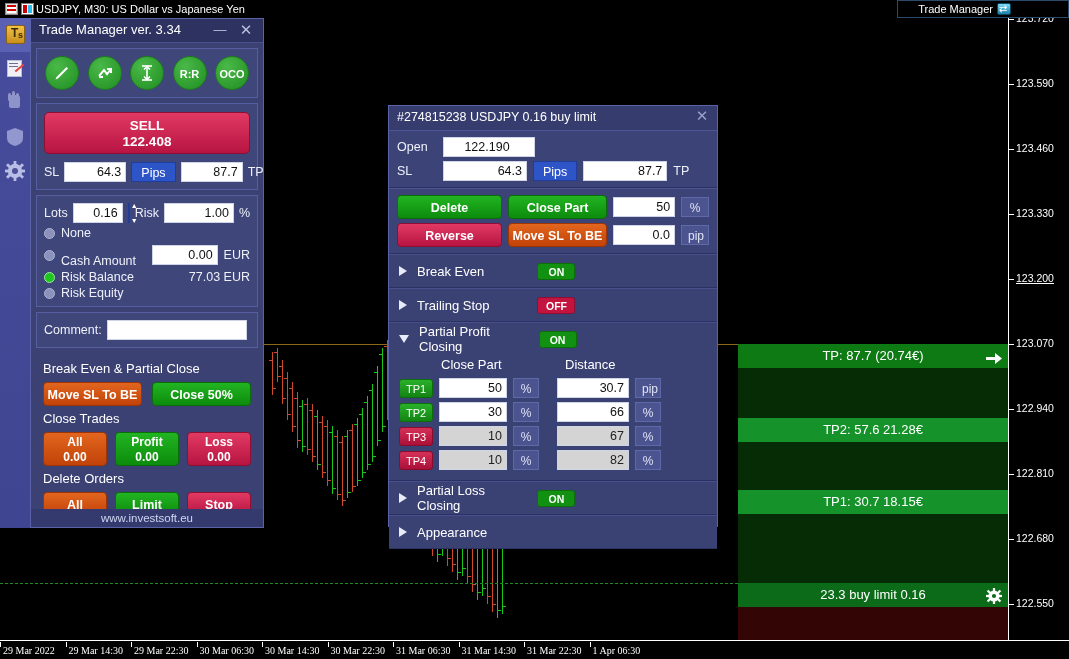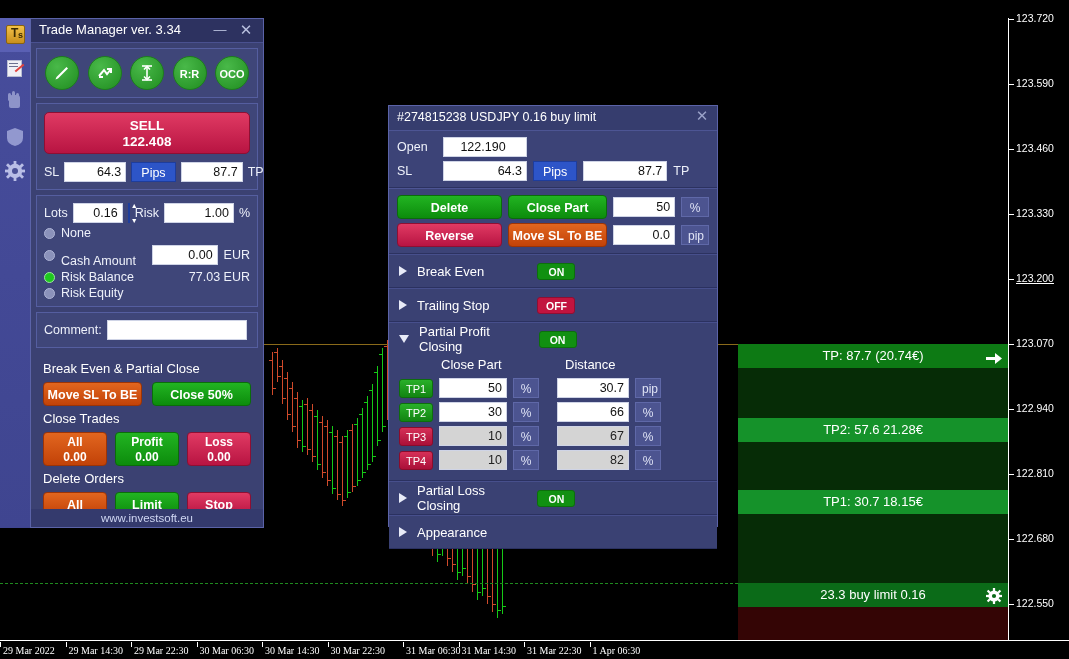--- a/index.html
+++ b/index.html
@@ -344,27 +344,34 @@
   </div>
 
   <div class="time-axis">
     <div id="time-ticks">
         <div class="time-tick" style="left: 0px;">29 Mar 2022</div>
         <div class="time-tick" style="left: 65.5px;">29 Mar 14:30</div>
         <div class="time-tick" style="left: 131px;">29 Mar 22:30</div>
         <div class="time-tick" style="left: 196.5px;">30 Mar 06:30</div>
         <div class="time-tick" style="left: 262px;">30 Mar 14:30</div>
         <div class="time-tick" style="left: 327.5px;">30 Mar 22:30</div>
-        <div class="time-tick" style="left: 403px;">31 Mar 06:30</div>
+        <div class="time-tick" style="left: 393px;">31 Mar 06:30</div>
         <div class="time-tick" style="left: 458.5px;">31 Mar 14:30</div>
         <div class="time-tick" style="left: 524px;">31 Mar 22:30</div>
         <div class="time-tick" style="left: 589.5px;">1 Apr 06:30</div>
       </div>
   </div>
 
+  <div class="topbar">
+    <div class="ico-sq a"></div>
+    <div class="ico-sq b"></div>
+    <div class="sym">USDJPY, M30: US Dollar vs Japanese Yen</div>
+    <div class="topbar-frame"></div>
+    <div class="tm-tag"><span>Trade Manager</span><span class="g"></span></div>
+  </div>
 
   <div class="rail">
     <div class="rail-btn rail-sel">
       <div style="position:absolute;left:6px;top:7px;width:19px;height:19px;background:linear-gradient(#f3c24a,#c9901c);border:1px solid #8a6210;border-radius:2px;">
         <span style="position:absolute;left:4px;top:0px;color:#3a2a00;font-size:12px;font-weight:bold;">T</span>
         <span style="position:absolute;left:11px;top:4px;color:#3a2a00;font-size:9px;font-weight:bold;">s</span>
       </div>
     </div>
     <div class="rail-btn">
       <div style="position:absolute;left:7px;top:8px;width:15px;height:17px;background:#f0f0f5;border:1px solid #b9bdd2;"></div>
@@ -524,21 +531,21 @@
 
   <div class="dlg">
     <div class="dlg-head">
       <div class="dlg-title">#274815238 USDJPY 0.16 buy limit</div>
       <div class="dlg-close">✕</div>
     </div>
 
     <div class="dlg-band">
       <div class="dlg-row">
         <span class="lbl" style="width:40px">Open</span>
-        <input class="inp" style="width: 84px; text-align: center;" value="122.190">
+        <input class="inp" style="width: 92px; text-align: center;" value="122.190">
       </div>
       <div class="dlg-row">
         <span class="lbl" style="width:40px">SL</span>
         <input class="inp" style="width: 84px;" value="64.3">
         <span class="pips-chip">Pips</span>
         <input class="inp" style="width: 84px;" value="87.7">
         <span class="lbl">TP</span>
       </div>
     </div>
 

